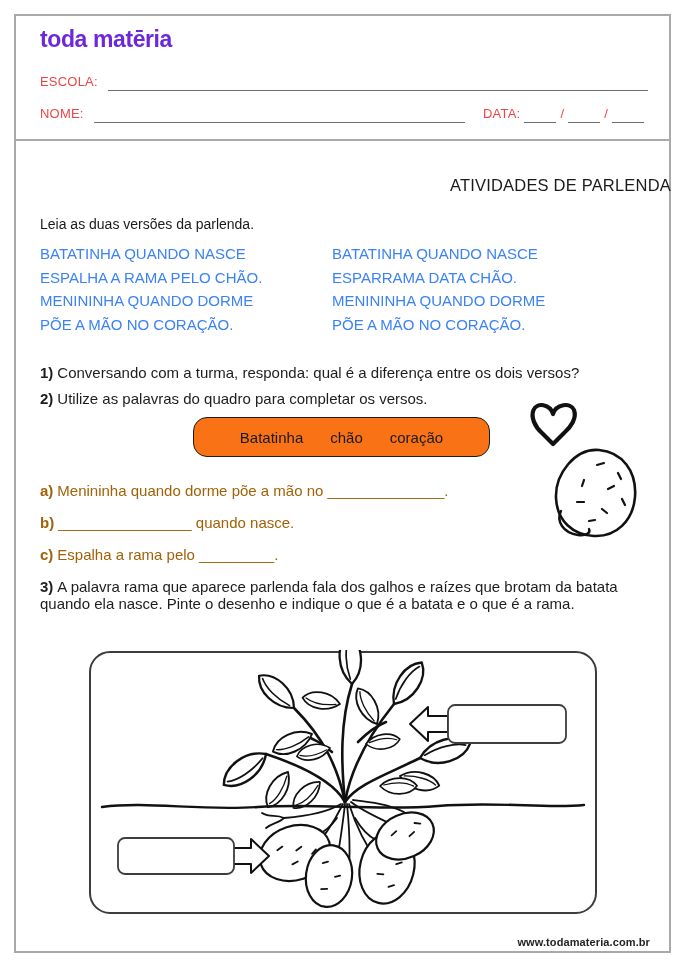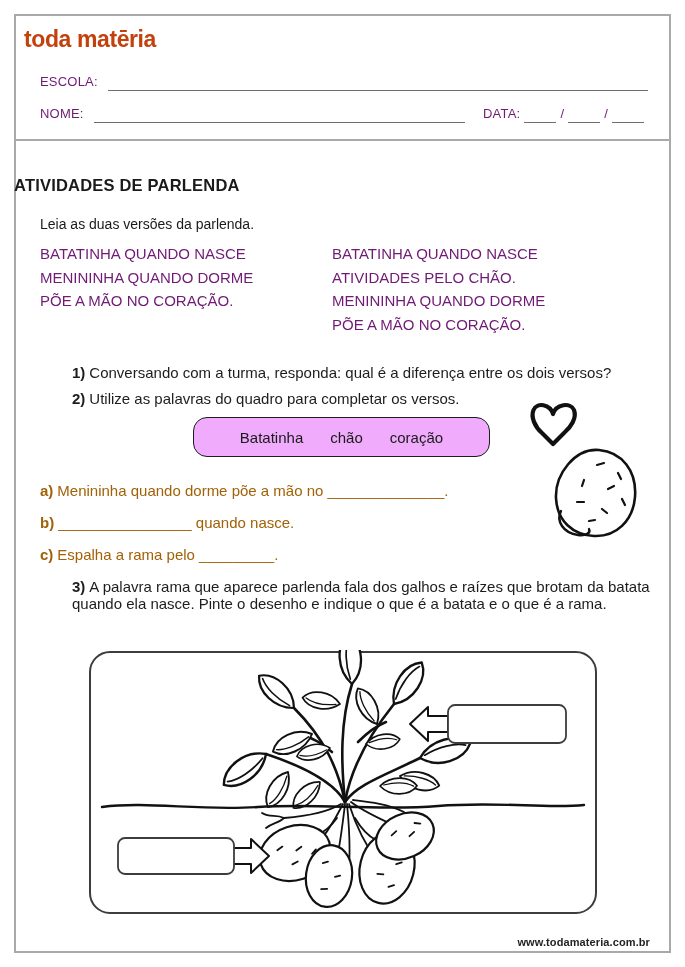--- a/index.html
+++ b/index.html
@@ -11,54 +11,54 @@
   }
   .outer-frame {
     position:absolute; left:14px; top:14px; width:657px; height:939px;
     border:2px solid #a9a9a9; background:#fff;
   }
   .header-divider {
     position:absolute; left:14px; top:139px; width:657px; height:0;
     border-top:2px solid #a9a9a9;
   }
   .logo {
-    position:absolute; left:24px; top:26px;
-    font-size:23px; font-weight:800; letter-spacing:-0.4px; color:#c2410c;
-  }
-  .field-row { position:absolute; display:flex; align-items:flex-end; font-size:13px; color:#701a75; letter-spacing:0.2px; }
+    position:absolute; left:40px; top:26px;
+    font-size:23px; font-weight:800; letter-spacing:-0.4px; color:#6d28d9;
+  }
+  .field-row { position:absolute; display:flex; align-items:flex-end; font-size:13px; color:#ef4444; letter-spacing:0.2px; }
   .row-escola { left:40px; top:74px; width:608px; }
   .row-nome   { left:40px; top:106px; width:608px; }
   .field-label { white-space:nowrap; padding-bottom:2px; }
   .blank-line { border-bottom:1.6px solid #6e6e6e; height:17px; }
   .grow { flex:1 1 auto; margin-left:10px; }
   .date-group { display:flex; align-items:flex-start; margin-left:18px; }
   .date-blank { width:32px; margin:0 4px; border-bottom:1.6px solid #6e6e6e; height:17px; }
   .date-sep { padding-bottom:2px; }
 
   .ws-title {
-    position:absolute; left:14px; top:176px; width:657px; text-align:left;
-    font-size:16.5px; font-weight:bold; letter-spacing:0.2px; color:#1a1a1a;
+    position:absolute; left:14px; top:176px; width:657px; text-align:right;
+    font-size:16.5px; font-weight:normal; letter-spacing:0.2px; color:#1a1a1a;
   }
   .lead {
     position:absolute; left:40px; top:216px;
     font-size:14px; font-weight:normal; color:#1a1a1a;
   }
-  .verse-col { position:absolute; top:242px; font-size:15px; line-height:23.5px; color:#701a75; white-space:nowrap; }
+  .verse-col { position:absolute; top:242px; font-size:15px; line-height:23.5px; color:#3b82f6; white-space:nowrap; }
   .verse-left  { left:40px; }
   .verse-right { left:332px; }
 
-  .q-line { position:absolute; left:40px; width:612px; font-size:15px; color:#1d1d1d;margin-left:32px; }
+  .q-line { position:absolute; left:40px; width:612px; font-size:15px; color:#1d1d1d; }
   .q1 { top:364px; }
   .q2 { top:390px; }
   .q3 { top:578px; line-height:17px; }
   .q-num { font-weight:bold; margin-right:4px; }
 
   .word-box {
     position:absolute; left:193px; top:417px; width:297px; height:40px;
-    border:1.7px solid #1c1c1c; border-radius:14px; background:#f0abfc;
+    border:1.7px solid #1c1c1c; border-radius:14px; background:#f97316;
     display:flex; align-items:center; justify-content:center; gap:27px;
     font-size:15px; color:#1a1a1a;
   }
 
   .item-line { position:absolute; left:40px; font-size:15px; color:#a16207; white-space:nowrap; }
   .item-a { top:482px; }
   .item-b { top:514px; }
   .item-c { top:546px; }
   .item-label { font-weight:bold; margin-right:4px; }
 
@@ -98,26 +98,27 @@
     <span class="date-sep">/</span>
     <span class="date-blank"></span>
   </span>
 </div>
 
 <div class="ws-title">ATIVIDADES DE PARLENDA</div>
 <div class="lead">Leia as duas versões da parlenda.</div>
 
 <div class="verse-col verse-left">
   <div>BATATINHA QUANDO NASCE</div>
+  <div>ESPALHA A RAMA PELO CHÃO.</div>
   <div>MENININHA QUANDO DORME</div>
   <div>PÕE A MÃO NO CORAÇÃO.</div>
 </div>
 <div class="verse-col verse-right">
   <div>BATATINHA QUANDO NASCE</div>
-  <div>ATIVIDADES PELO CHÃO.</div>
+  <div>ESPARRAMA DATA CHÃO.</div>
   <div>MENININHA QUANDO DORME</div>
   <div>PÕE A MÃO NO CORAÇÃO.</div>
 </div>
 
 <div class="q-line q1">
   <span class="q-num">1)</span><span>Conversando com a turma, responda: qual é a diferença entre os dois versos?</span>
 </div>
 <div class="q-line q2">
   <span class="q-num">2)</span><span>Utilize as palavras do quadro para completar os versos.</span>
 </div>

